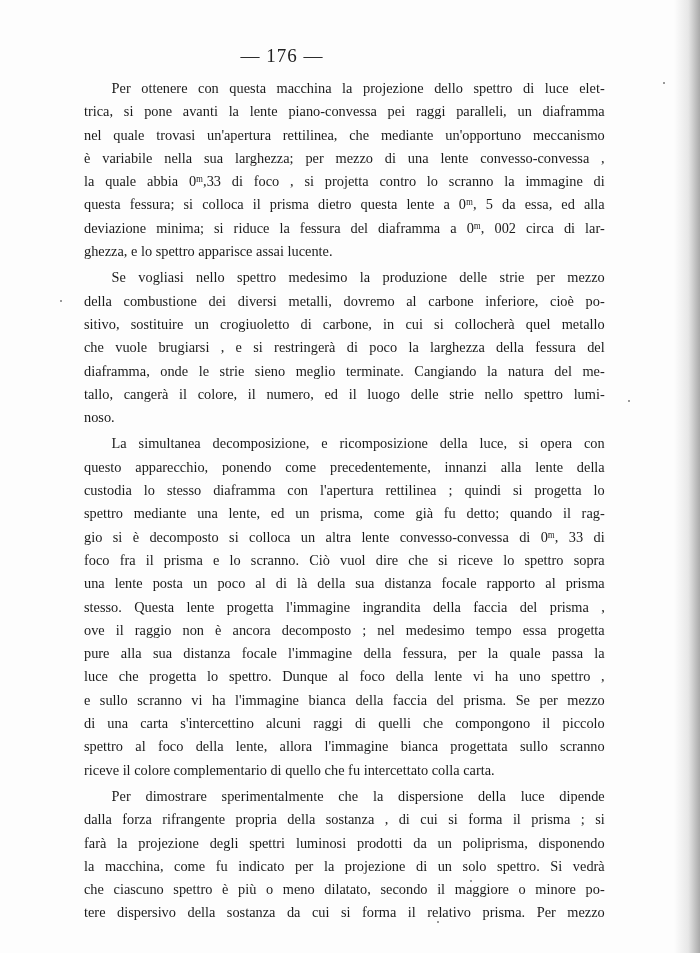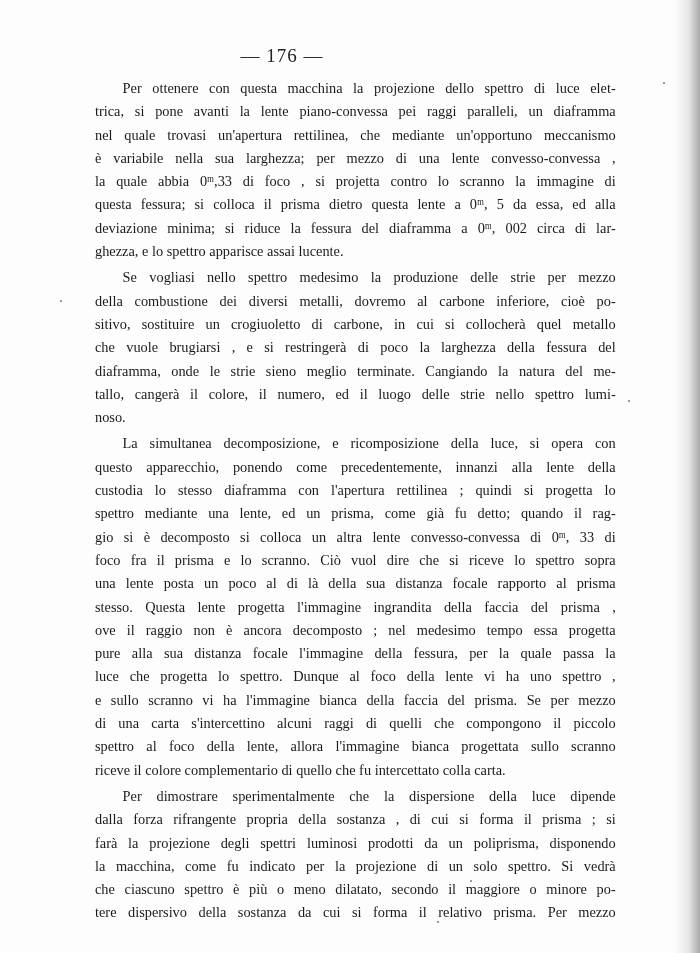--- a/index.html
+++ b/index.html
@@ -34,21 +34,21 @@
       top: 45px;
       left: 0;
       width: 564px;
       text-align: center;
       font-size: 19px;
       letter-spacing: 1px;
       color: #222;
     }
     .text-block {
       position: absolute;
-      left: 95px;
+      left: 84px;
       top: 76px;
       width: 521px;
     }
     .line {
       height: 23.3px;
       line-height: 23.3px;
       font-size: 15.6px;
       white-space: nowrap;
       text-align: justify;
       text-align-last: justify;

